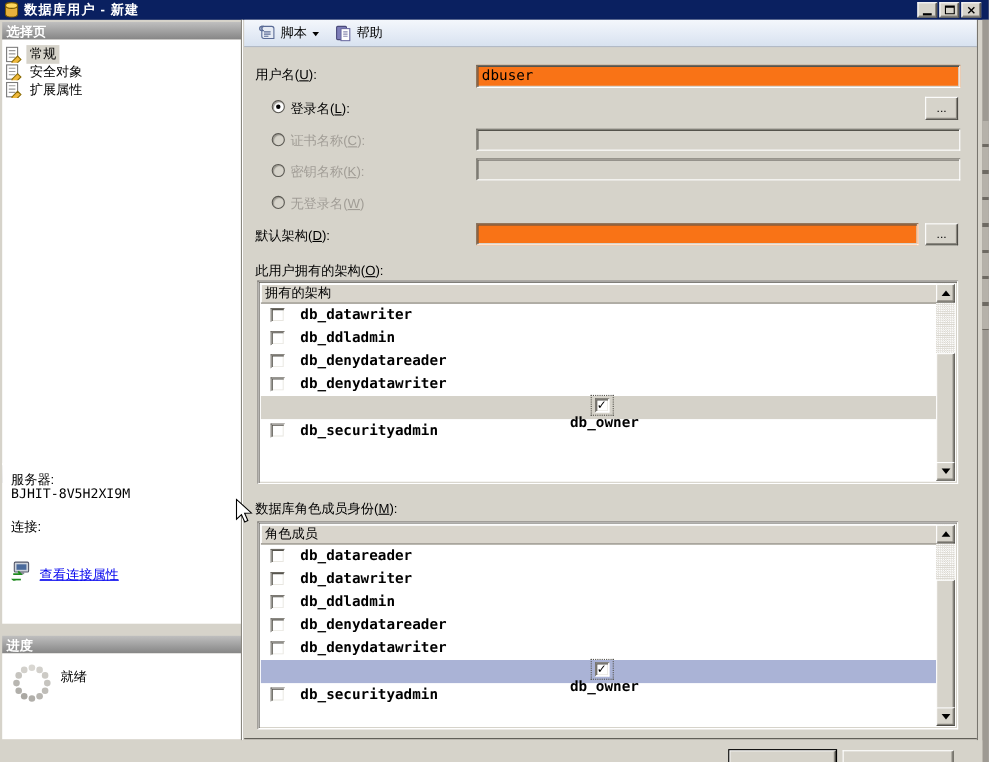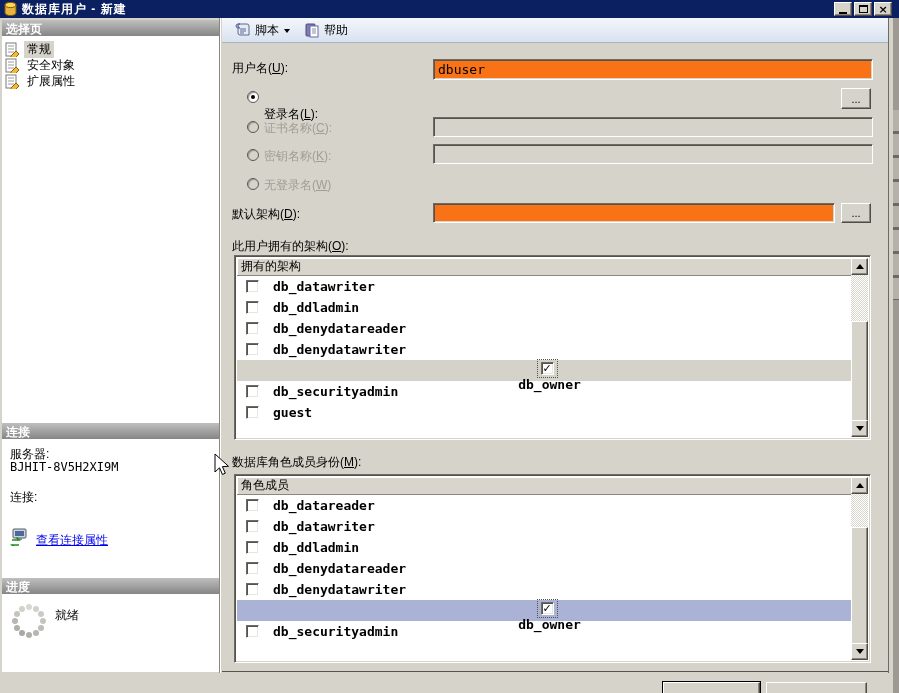--- a/index.html
+++ b/index.html
@@ -23,21 +23,21 @@
   
   #right-strip{position:absolute;right:0;top:18px;width:6px;height:675px;background:#9e9a93;}
   #right-strip .segs{position:absolute;left:0;top:92px;width:6px;height:190px;
      background:repeating-linear-gradient(180deg,#b6b2aa 0 21px,#6e6a63 21px 24px);}
 
   
   .sb-header{position:absolute;left:2px;width:218px;height:16px;color:#fff;font-weight:bold;
              background:linear-gradient(180deg,#bfbfbf,#858585);padding:1px 0 0 4px;}
   .sb-panel{position:absolute;left:2px;width:218px;background:#fff;}
   #pages-panel{top:36px;height:387px;}
-  #conn-panel{top:439px;height:146px;}
+  #conn-panel{top:421px;height:146px;}
   #prog-panel{top:594px;height:78px;}
   .tree-item{position:absolute;left:3px;height:16px;display:flex;align-items:center;cursor:default;}
   .tree-item .lab{padding:0 3px;margin-left:4px;white-space:nowrap;}
   .tree-item.sel .lab{background:#d6d3ca;}
   #conn-panel .cap{position:absolute;left:8px;}
   #conn-panel .val{position:absolute;left:8px;font-size:12px;}
   #view-link{position:absolute;left:34px;top:93px;color:#0000ee;text-decoration:underline;cursor:pointer;}
   #link-icon{position:absolute;left:8px;top:89px;}
   #spinner{position:absolute;left:8px;top:8px;}
   #ready-text{position:absolute;left:53px;top:13px;}
@@ -229,21 +229,21 @@
       <span class="t">帮助</span>
     </div>
   </div>
 
   <div id="main"></div>
 
   <span class="flabel" style="left:232px;top:60px">用户名(<u>U</u>):</span>
   <div class="tbox" style="left:433px;top:59px;width:440px;height:21px">dbuser</div>
 
   <div class="radio on" style="left:247px;top:91px"></div>
-  <span class="flabel" style="left:264px;top:106px">登录名(<u>L</u>):</span>
+  <span class="flabel" style="left:264px;top:91px">登录名(<u>L</u>):</span>
   <div class="btn" style="left:841px;top:88px;width:30px;height:21px">...</div>
 
   <div class="radio disabled" style="left:247px;top:121px"></div>
   <span class="flabel dis" style="left:264px;top:120px">证书名称(<u>C</u>):</span>
   <div class="tbox disabled" style="left:433px;top:117px;width:440px;height:20px"></div>
 
   <div class="radio disabled" style="left:247px;top:149px"></div>
   <span class="flabel dis" style="left:264px;top:148px">密钥名称(<u>K</u>):</span>
   <div class="tbox disabled" style="left:433px;top:144px;width:440px;height:20px"></div>
 
@@ -288,26 +288,20 @@
             <span class="cb" data-checked="true"></span>
           </span>
           <span class="lname">db_owner</span>
         </div>
       <div class="lrow">
           <span class="ccell">
             <span class="cb" data-checked="false"></span>
           </span>
           <span class="lname">db_securityadmin</span>
         </div>
-      <div class="lrow">
-          <span class="ccell">
-            <span class="cb" data-checked="false"></span>
-          </span>
-          <span class="lname">guest</span>
-        </div>
     </div>
     <div class="vscroll">
       <div class="sbtn up">
           <span class="arr-up"></span>
         </div>
       <div class="sthumb" style="top:63px;height:104px"></div>
       <div class="sbtn down">
           <span class="arr-dn"></span>
         </div>
     </div>

